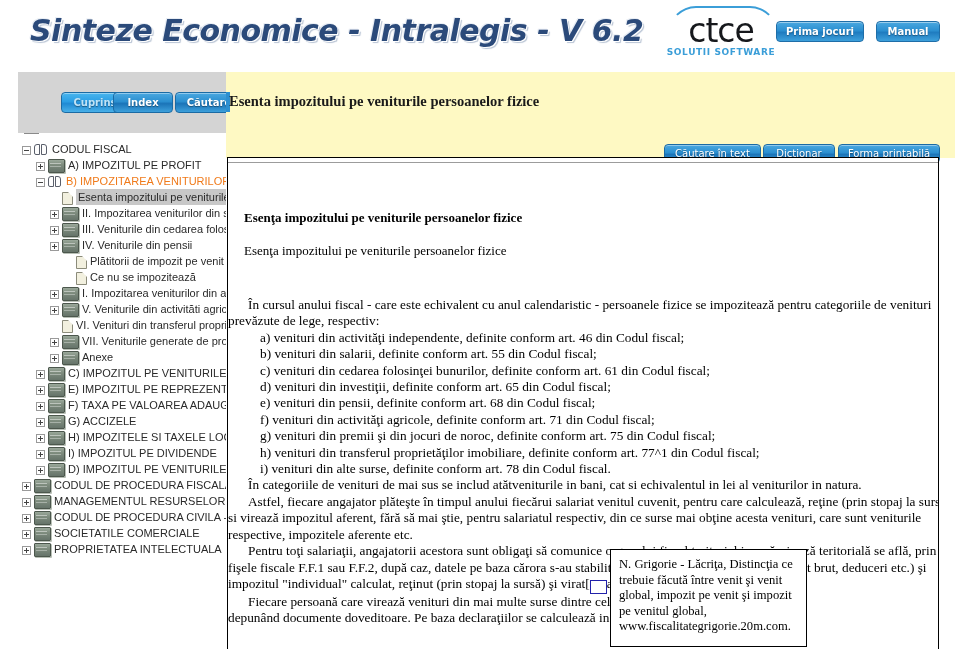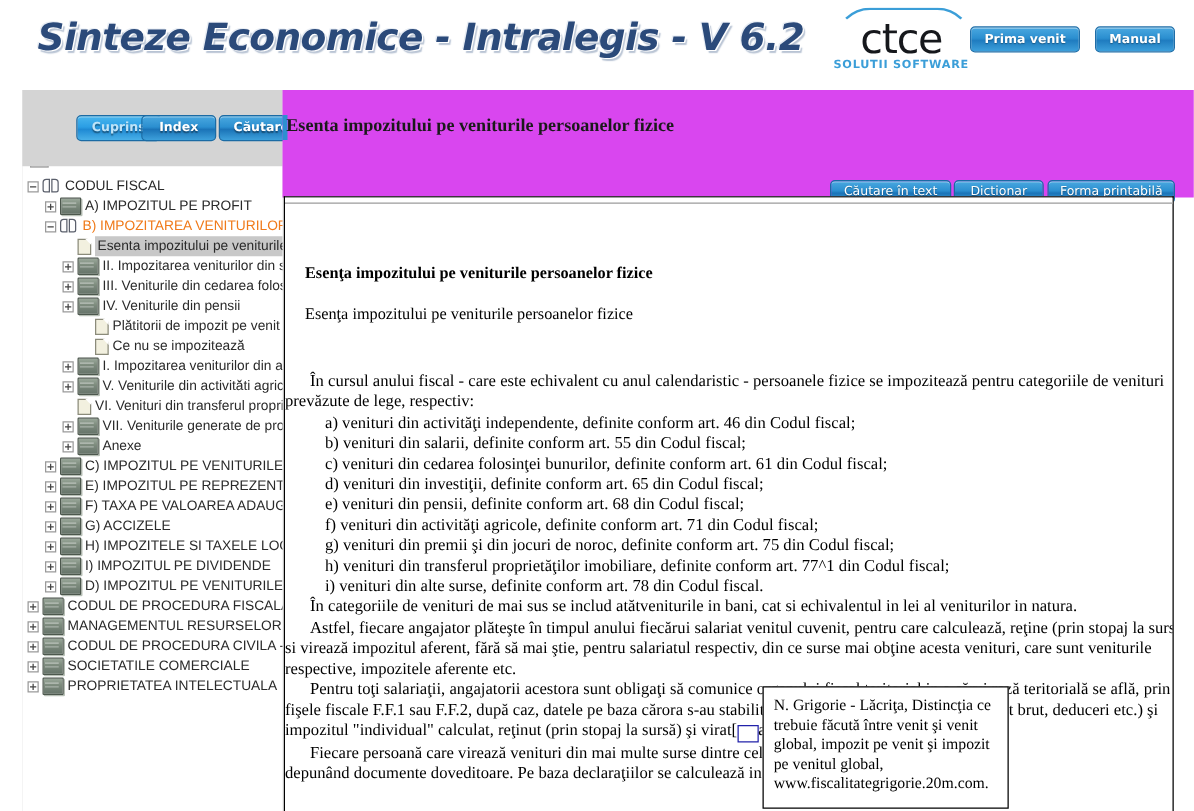--- a/index.html
+++ b/index.html
@@ -159,21 +159,21 @@
   .orange{color:#f07a1a;}
   .selected{background:#c8c8c8;padding:0 2px;}
   #tree-topicon{
     position:absolute;left:6px;top:-10px;width:13px;height:9px;
     background:#e4e4e4;border:1px solid #8a8a8a;
   }
 
   
   #doc-title-bar{
     position:absolute;left:226px;top:72px;width:729px;height:86px;
-    background:#d946ef;
+    background:#fef9c3;
   }
   #doc-title{
     position:absolute;left:3px;top:21px;
     font-family:"Liberation Serif", serif;
     font-size:14.5px;font-weight:bold;color:#1a1a1a;
     white-space:nowrap;
   }
   #doc-title-accent{
     position:absolute;left:0px;top:20px;width:4px;height:20px;
     background:#2d8fd0;
@@ -264,21 +264,21 @@
 
 <div id="header">
   <div id="app-title">Sinteze Economice - Intralegis  - V 6.2</div>
 
   <div id="brand-logo">
     <div id="brand-arc"></div>
     <div id="brand-word">ctce</div>
     <div id="brand-sub">SOLUTII SOFTWARE</div>
   </div>
 
-  <div class="hdr-btn" id="btn-prima">Prima venit</div>
+  <div class="hdr-btn" id="btn-prima">Prima jocuri</div>
   <div class="hdr-btn" id="btn-manual">Manual</div>
 </div>
 
 <div id="left-panel">
   <div id="left-panel-inner">
     <div class="nav-btn active" id="nav-cuprins">Cuprins</div>
     <div class="nav-btn" id="nav-index">Index</div>
     <div class="nav-btn" id="nav-cautare">Căutare</div>
   </div>
 </div>

